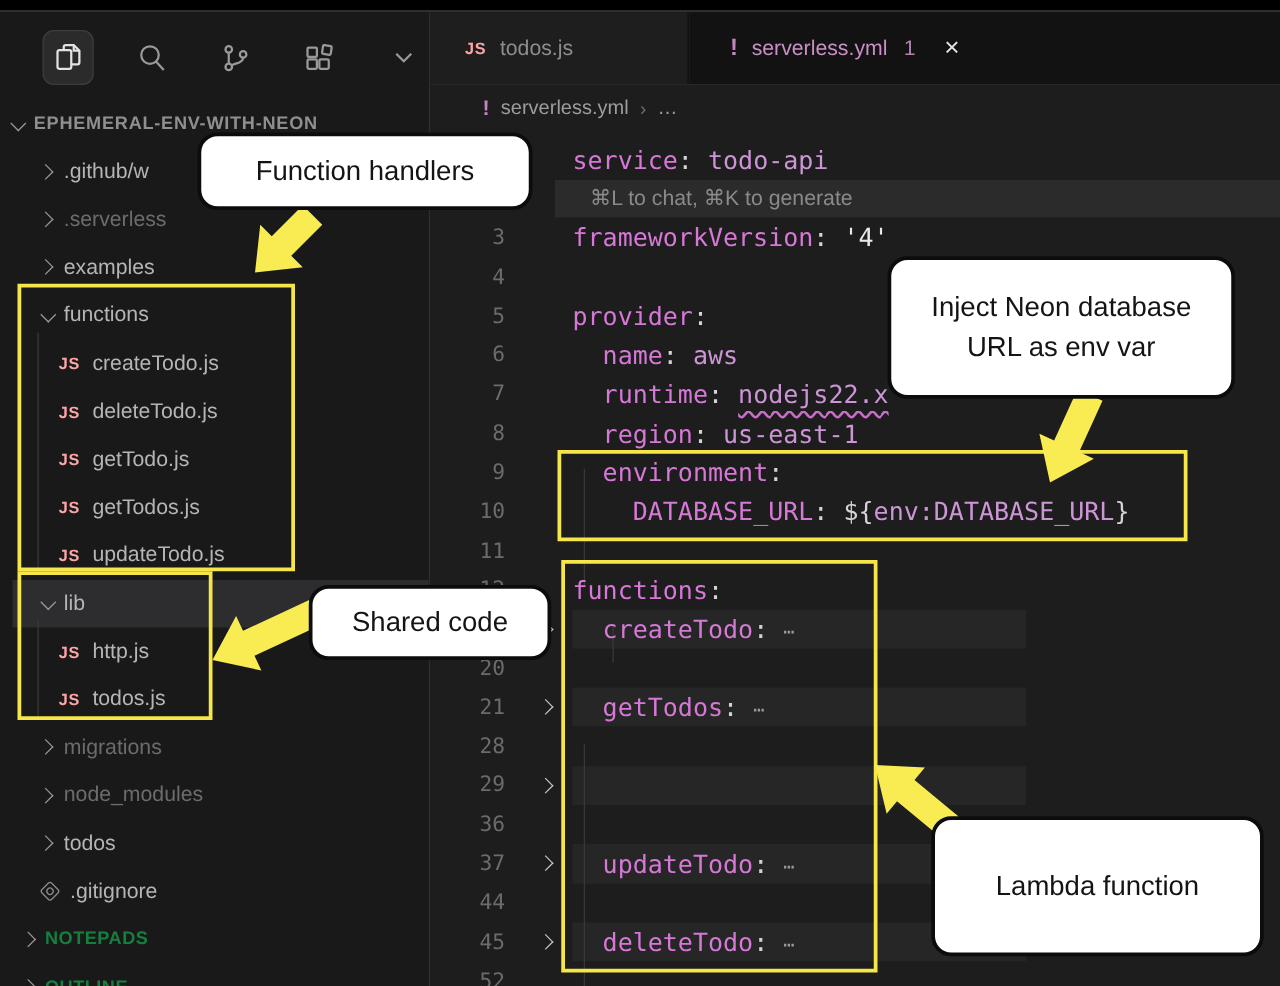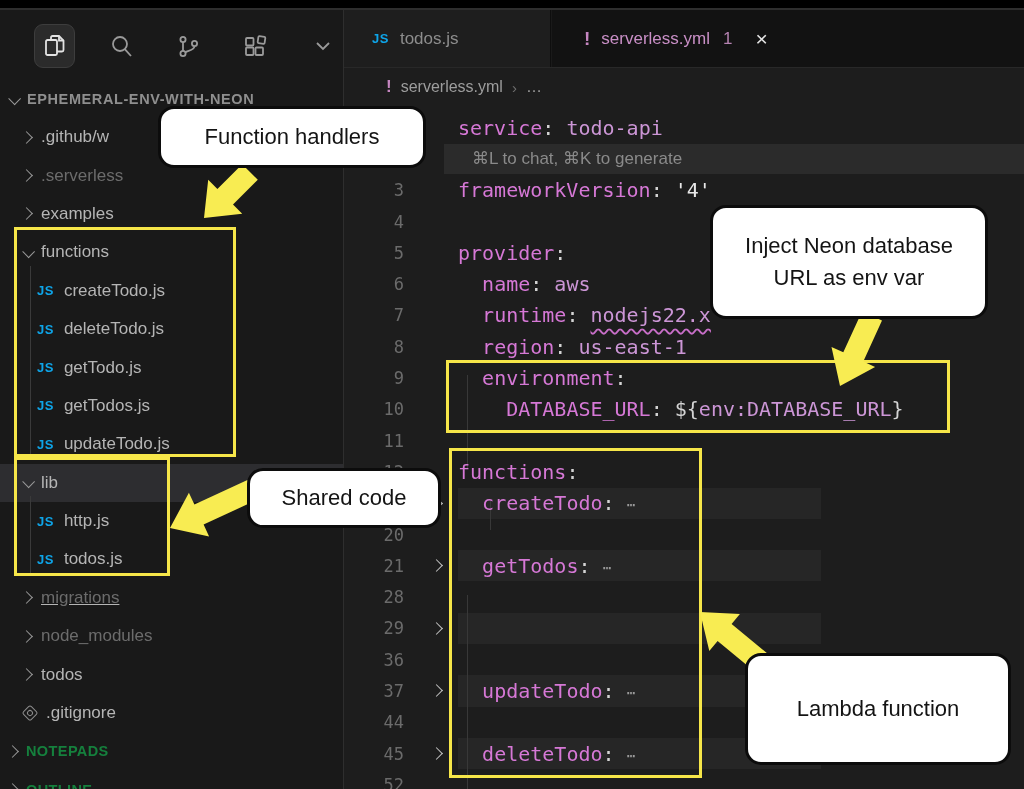--- a/index.html
+++ b/index.html
@@ -8,31 +8,31 @@
 
   
   .top-strip { position:absolute; left:0; top:0; width:1024px; height:10px; background:#000; border-bottom:2px solid #2e2e2e; z-index:5; }
 
   
   .sidebar { position:absolute; left:0; top:10px; width:343px; bottom:0; background:#191919; z-index:10; }
   .activity-row { position:absolute; top:8px; left:0; right:0; height:56px; display:flex; align-items:center; padding-left:34px; gap:26px; }
   .act-btn { width:46px; height:44px; border-radius:9px; display:flex; align-items:center; justify-content:center; }
   .act-btn.active { background:#2b2b2b; border:1px solid #3d3d3d; }
   .explorer-header { position:absolute; top:72px; left:8px; right:0; height:34px; display:flex; align-items:center; gap:10px; color:#8f8f8f; font-weight:bold; font-size:14.5px; letter-spacing:.6px; }
-  .file-tree { position:absolute; top:108px; left:0; right:0; bottom:0; }
+  .file-tree { position:absolute; top:108px; left:0; right:0; bottom:0;padding-left:10px; }
   .trow { height:38.4px; display:flex; align-items:center; gap:10px; color:#b5b5b5; font-size:17px; position:relative; }
   .trow.dim .tlabel { color:#6c6c6c; }
   .trow.selected { background:#2d2d30; }
   .trow.section { font-weight:bold; font-size:14.5px; color:#8f8f8f; letter-spacing:.4px; gap:9px; }
   .trow.section .tlabel { color:#15803d; }
   .chev { display:inline-block; width:9px; height:9px; border-right:1.8px solid #9a9a9a; border-bottom:1.8px solid #9a9a9a; flex:none; }
   .chev.right { transform:rotate(-45deg); }
   .chev.down  { transform:rotate(45deg) translate(1px,-2px); }
   .chev.light { border-color:#c6c6c6; }
-  .jsb { color:#0ea5e9; font-weight:bold; font-size:13px; letter-spacing:.5px; flex:none; font-style:normal; }
+  .jsb { color:#fca5a5; font-weight:bold; font-size:13px; letter-spacing:.5px; flex:none; font-style:normal; }
   .git-ic { width:12px; height:12px; border:1.6px solid #8d8d8d; border-radius:2.5px; transform:rotate(45deg); flex:none; position:relative; }
   .git-ic::after { content:''; position:absolute; left:2px; top:2px; width:4px; height:4px; border-radius:50%; border:1.2px solid #8d8d8d; }
   .tree-guide { position:absolute; width:1px; background:#3a3a3a; left:30px; z-index:1; }
 
   
   .editor { position:absolute; left:343px; top:10px; right:0; bottom:0; background:#1d1d1d; border-left:1px solid #2e2e2e; z-index:10; }
   .tabbar { position:absolute; top:0; left:0; right:0; height:58px; background:#1a1a1a; border-bottom:1px solid #282828; }
   .tab { position:absolute; top:0; height:57px; display:flex; align-items:center; font-size:17px; }
   .tab.inactive { left:0; width:207px; background:#1e1e1e; color:#8d8d8d; padding-left:28px; gap:11px; border-right:1px solid #0e0e0e; }
   .tab.active { left:208px; width:622px; background:#121212; color:#c98fc6; padding-left:32px; gap:11px; border-right:1px solid #0e0e0e; }
@@ -163,21 +163,21 @@
         <span class="tlabel">lib</span>
       </div>
       <div class="trow" style="padding-left: 37px;">
         <span class="jsb">JS</span>
         <span class="tlabel">http.js</span>
       </div>
       <div class="trow" style="padding-left: 37px;">
         <span class="jsb">JS</span>
         <span class="tlabel">todos.js</span>
       </div>
-      <div class="trow dim" style="padding-left: 22px; text-decoration: underline;">
+      <div class="trow dim" style="padding-left: 22px;">
         <span class="chev right"></span>
         <span class="tlabel">migrations</span>
       </div>
       <div class="trow dim" style="padding-left: 22px;">
         <span class="chev right"></span>
         <span class="tlabel">node_modules</span>
       </div>
       <div class="trow" style="padding-left: 22px;">
         <span class="chev right"></span>
         <span class="tlabel">todos</span>

